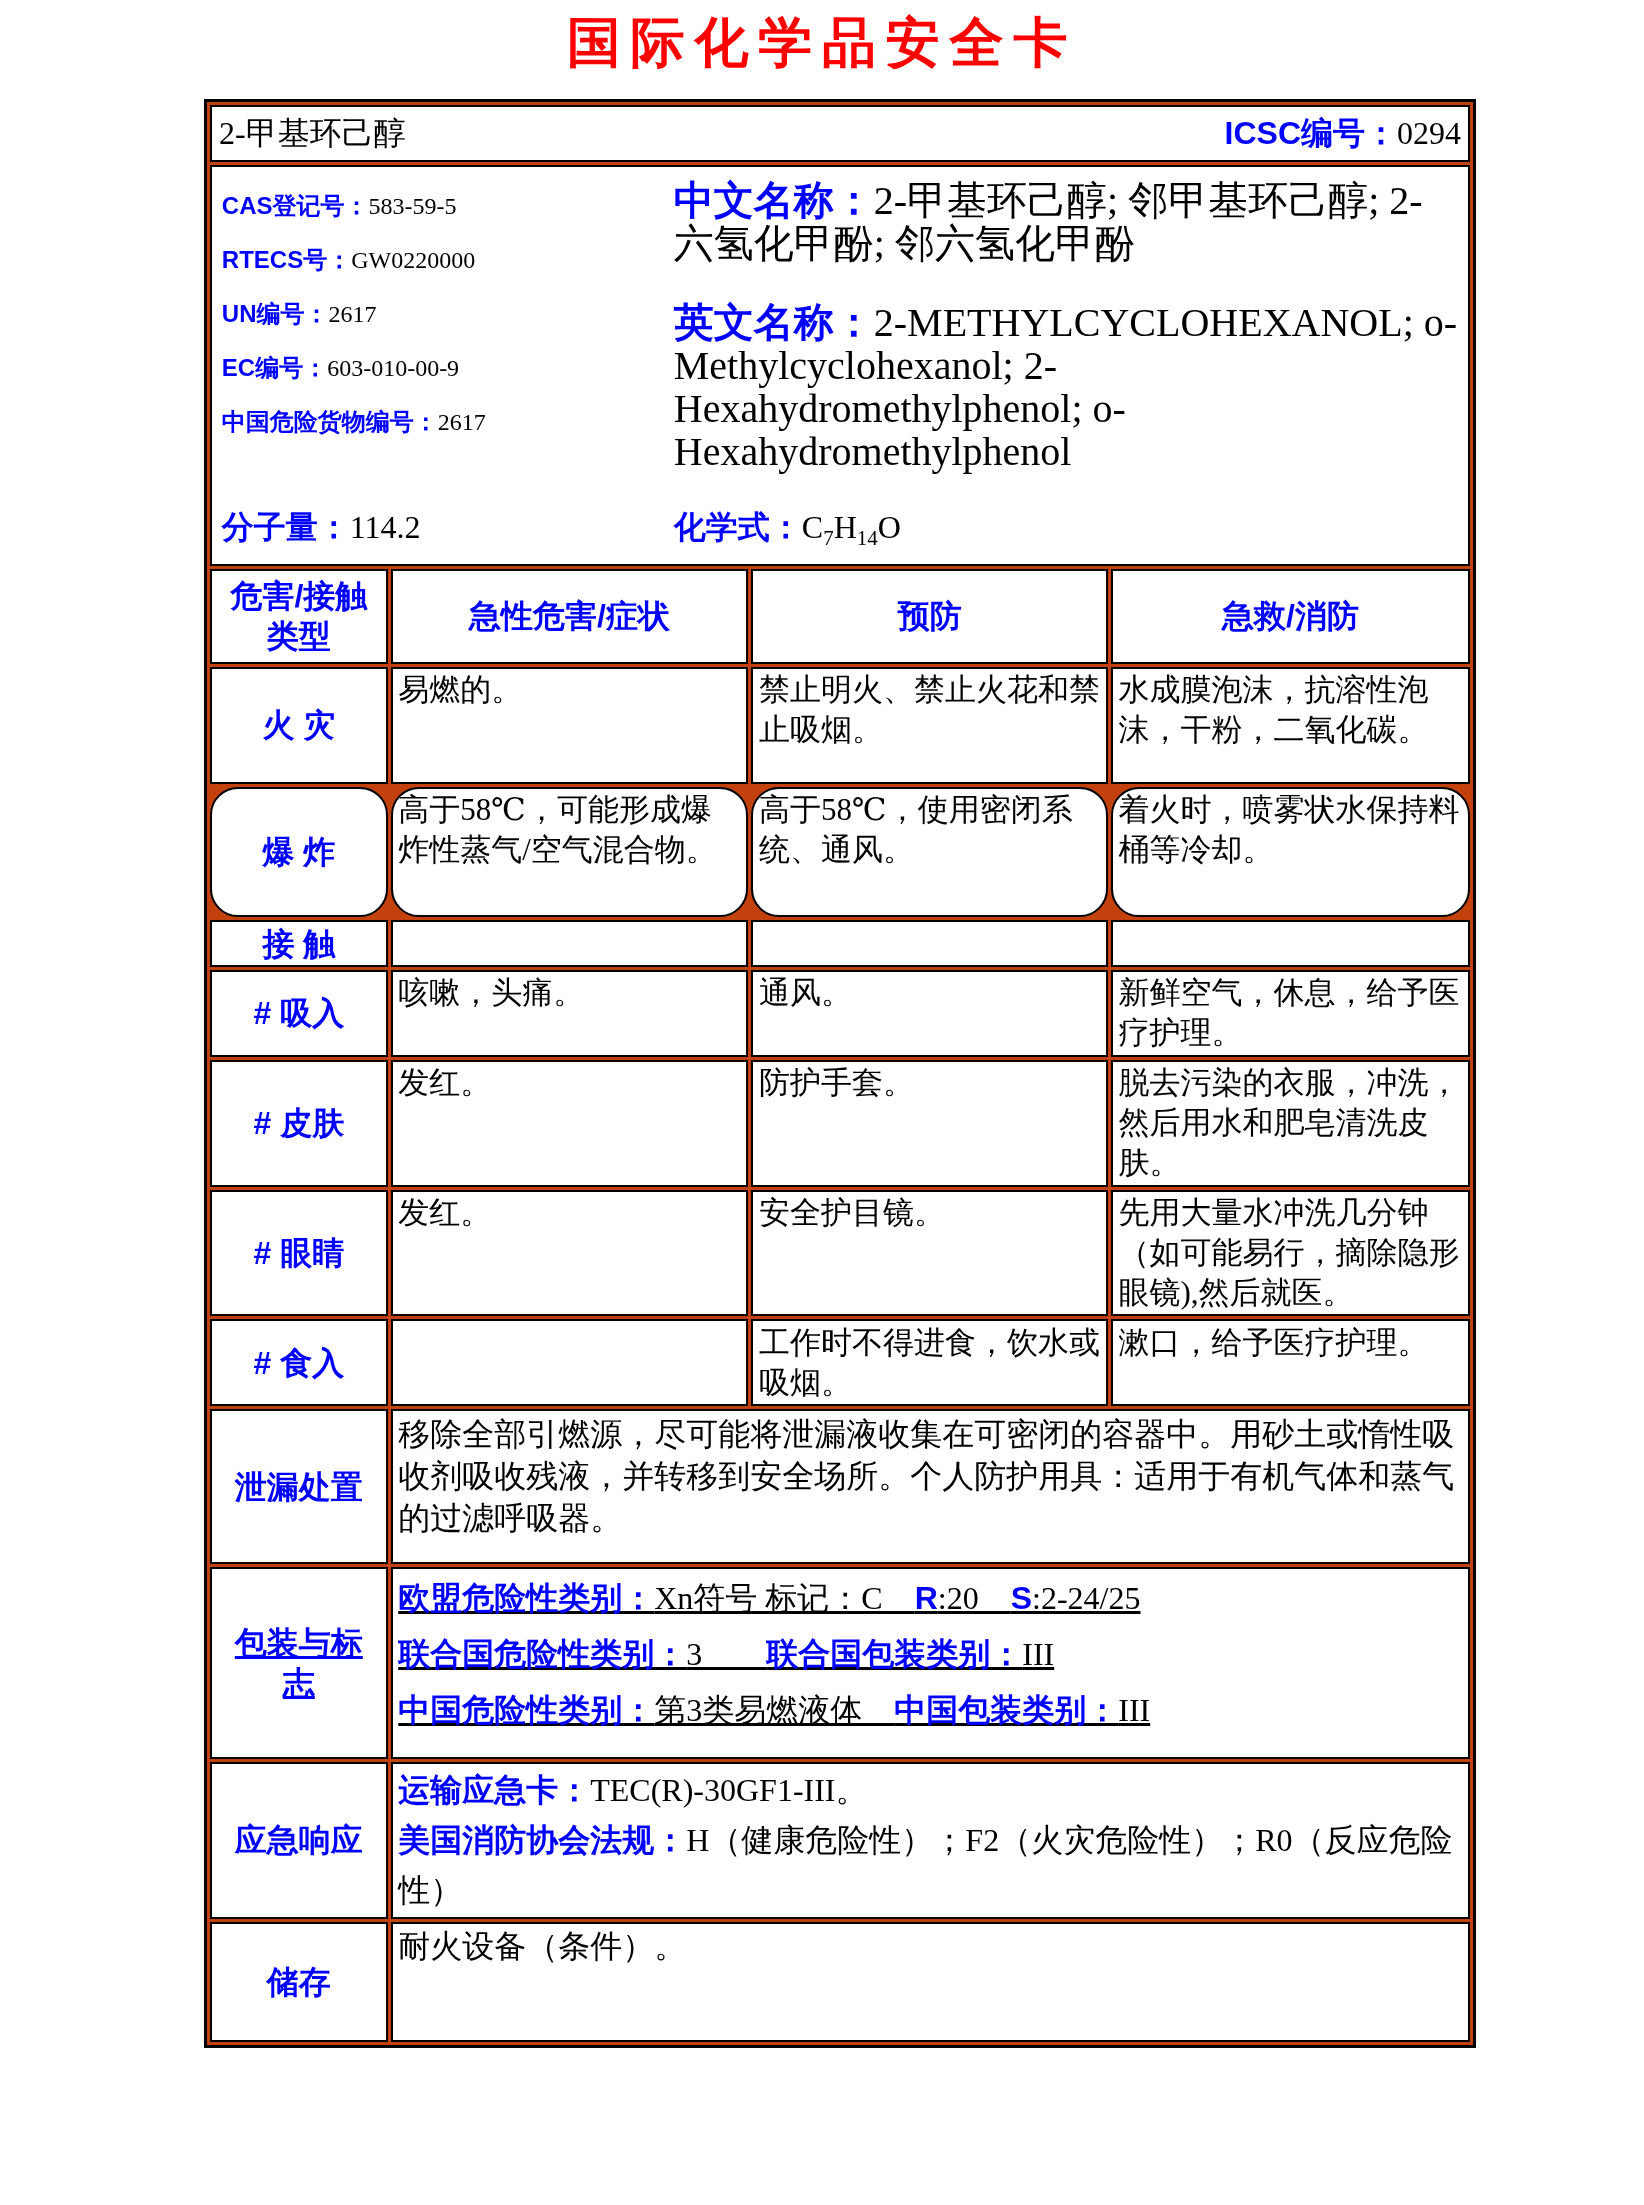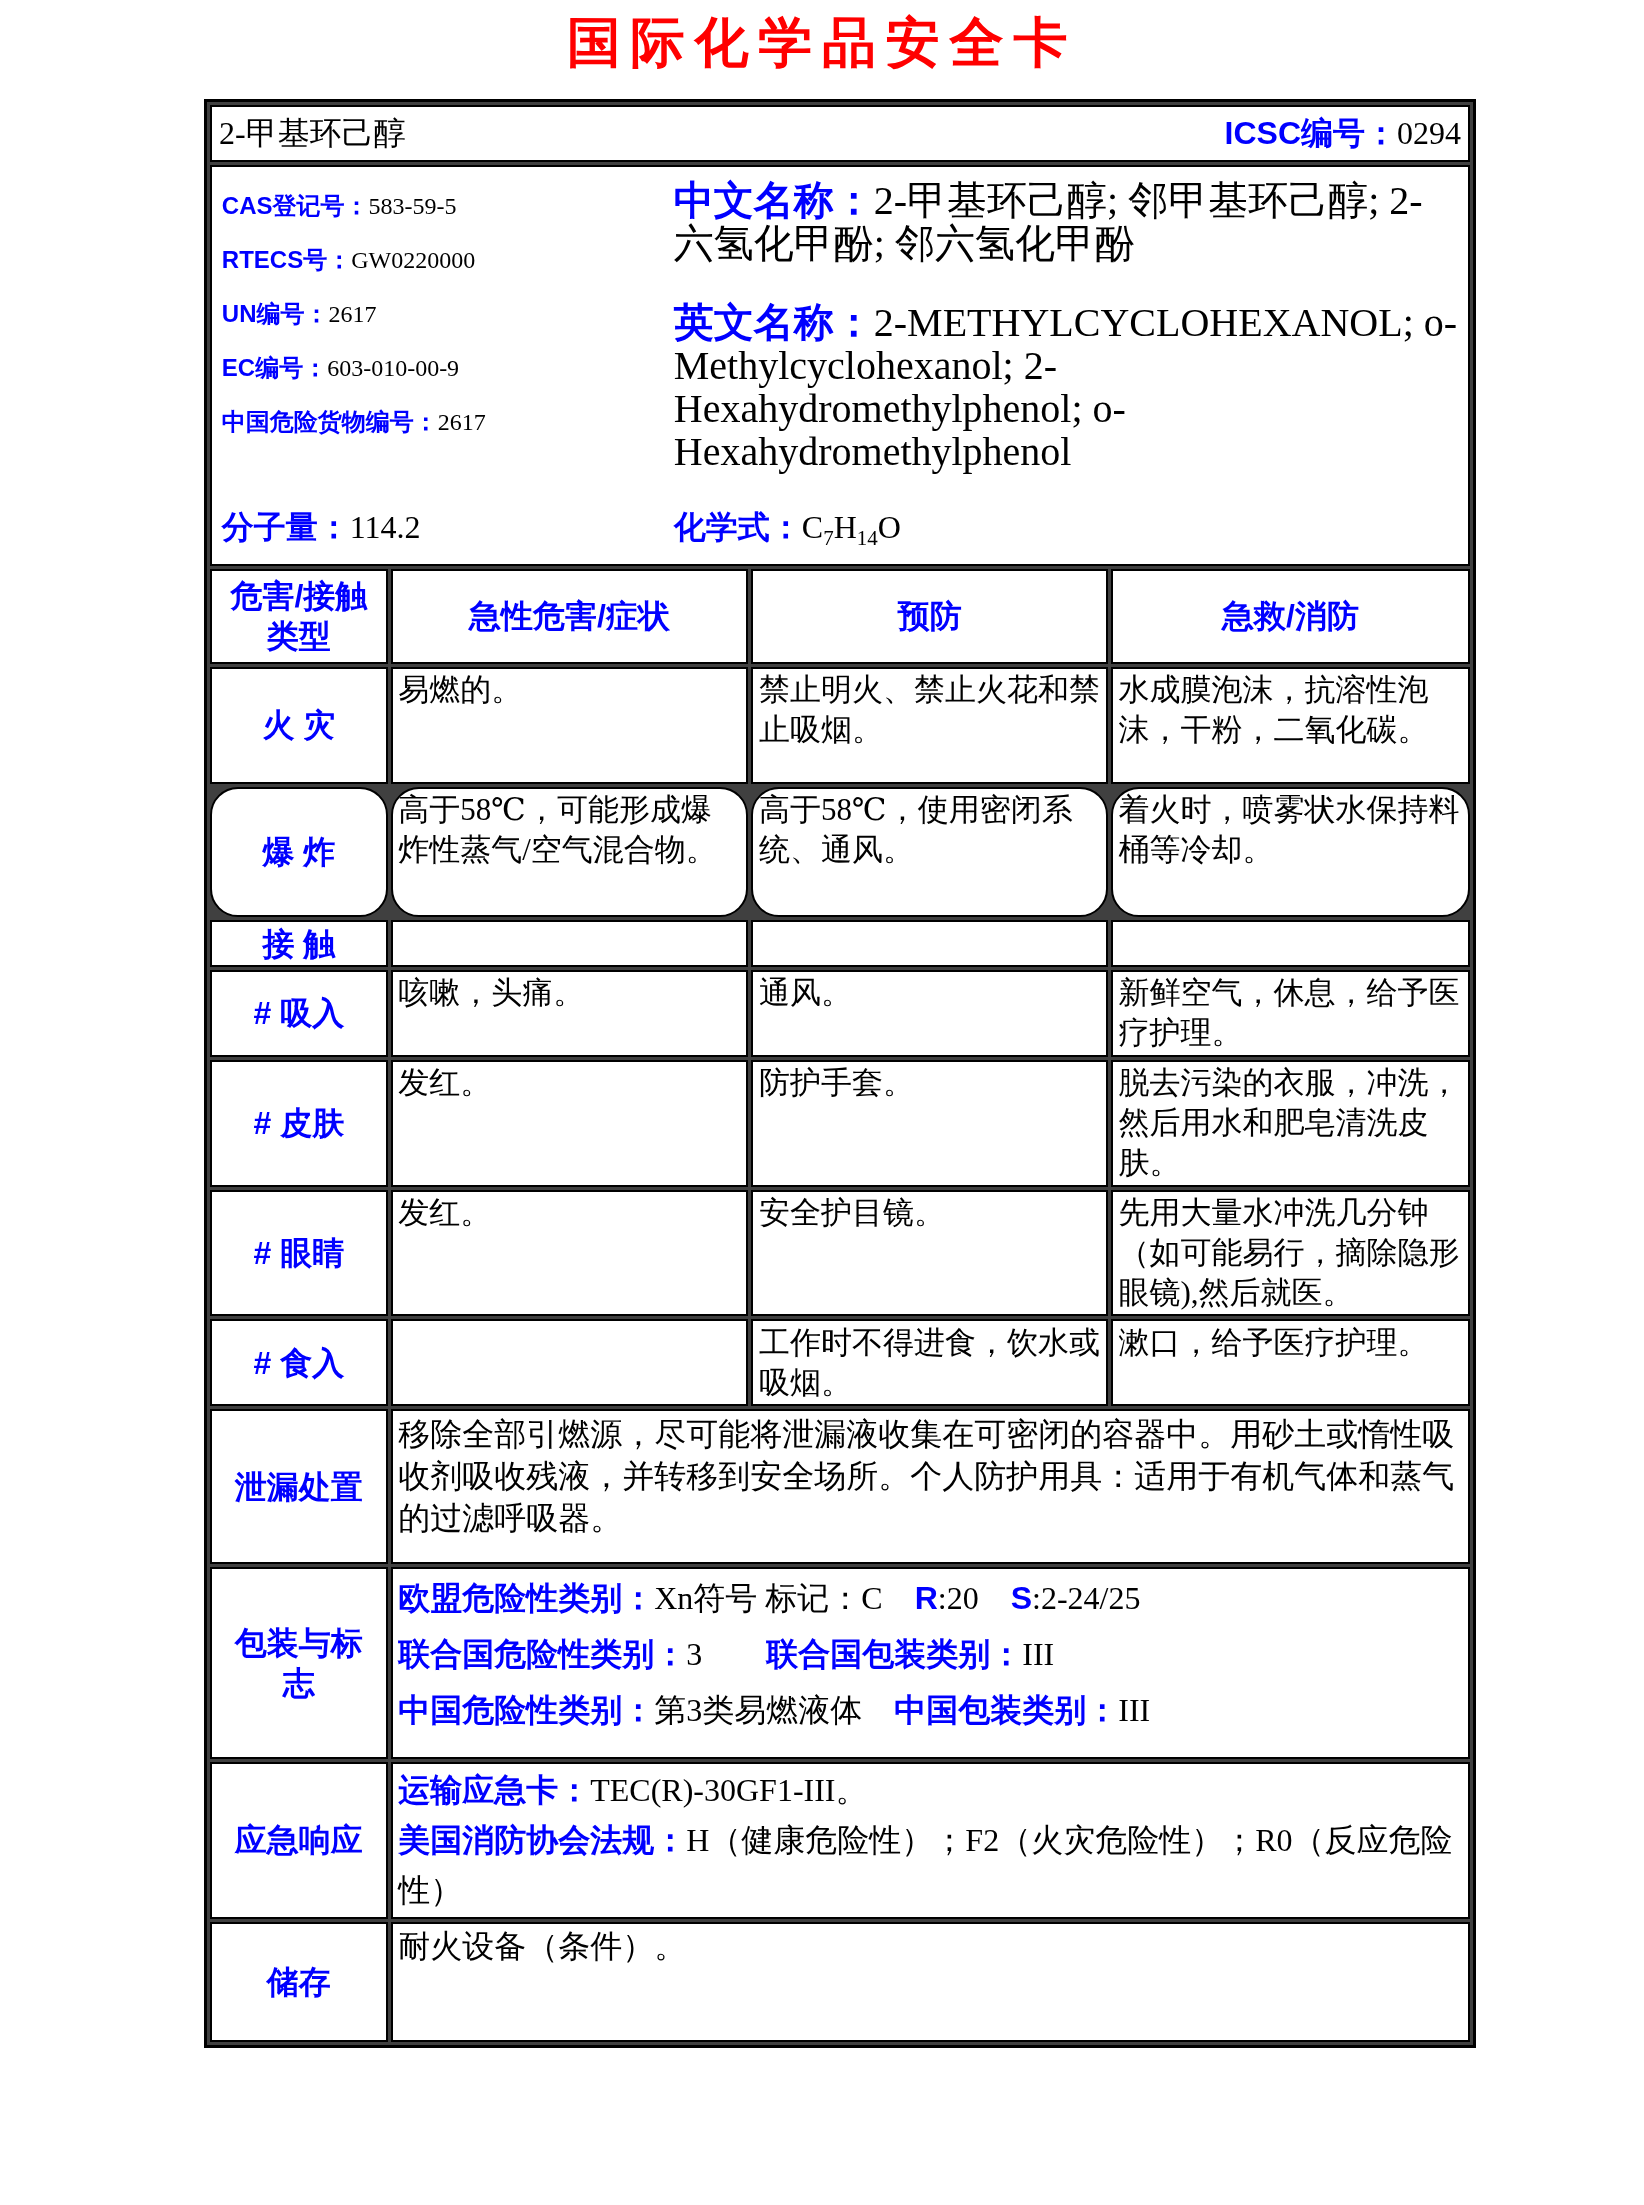--- a/index.html
+++ b/index.html
@@ -3,21 +3,21 @@
 <meta charset="utf-8">
 <style>
   html,body{margin:0;padding:0;background:#fff;}
   body{width:1644px;height:2205px;position:relative;overflow:hidden;
        font-family:"Liberation Serif","DejaVu Serif",serif;color:#000;}
   .title{margin:9.8px 0 0 0;text-align:center;color:#ff0000;
          font-family:"Liberation Sans","DejaVu Sans",sans-serif;
          font-weight:bold;font-size:54px;letter-spacing:9.8px;line-height:64px;}
   table.card{position:absolute;left:204px;top:99px;width:1272px;
              border-collapse:separate;border-spacing:3.5px;border:3.5px solid #000;
-             table-layout:fixed;background:#404040;}
+             table-layout:fixed;background:#c2410c;}
   td{border:2.1px solid #000;background:#fff;vertical-align:top;
      padding:1.4px 7px;font-size:31px;line-height:40px;overflow:hidden;}
   .blue{color:#0000ff;font-weight:bold;
         font-family:"Liberation Sans","DejaVu Sans",sans-serif;text-align:right;}
   .val{color:#000;}
   
   .namecell{height:50px;vertical-align:middle;}
   .namebar{display:flex;justify-content:space-between;align-items:center;font-size:32px;}
   
   .idcell{height:357px;padding:4.2px 9.8px;}
@@ -35,21 +35,21 @@
   .lab{text-align:center;vertical-align:middle;font-size:32px;}
   .body-cell{padding:1.4px 5.6px;}
   tr.r-fire td{height:110px;}
   tr.r-expl td{height:124px;border-radius:28px;}
   tr.r-cont td{height:40px;}
   tr.r-inh td{height:72px;}
   tr.r-skin td{height:109px;}
   tr.r-eye td{height:111px;}
   tr.r-ing td{height:75px;}
   tr.r-spill td{height:148px;}
-  tr.r-pack td{height:185px;}
+  tr.r-pack td{height:185px;text-decoration:underline;}
   tr.r-emer td{height:149px;}
   tr.r-stor td{height:114px;}
   .bigtext{font-size:32px;line-height:42px;white-space:pre-wrap;}
   .pk-line{font-size:32px;line-height:56px;white-space:pre-wrap;}
   .em-line{font-size:32px;line-height:50px;white-space:pre-wrap;}
 </style>
 </head>
 <body>
 
 <h1 class="title">国际化学品安全卡</h1>

